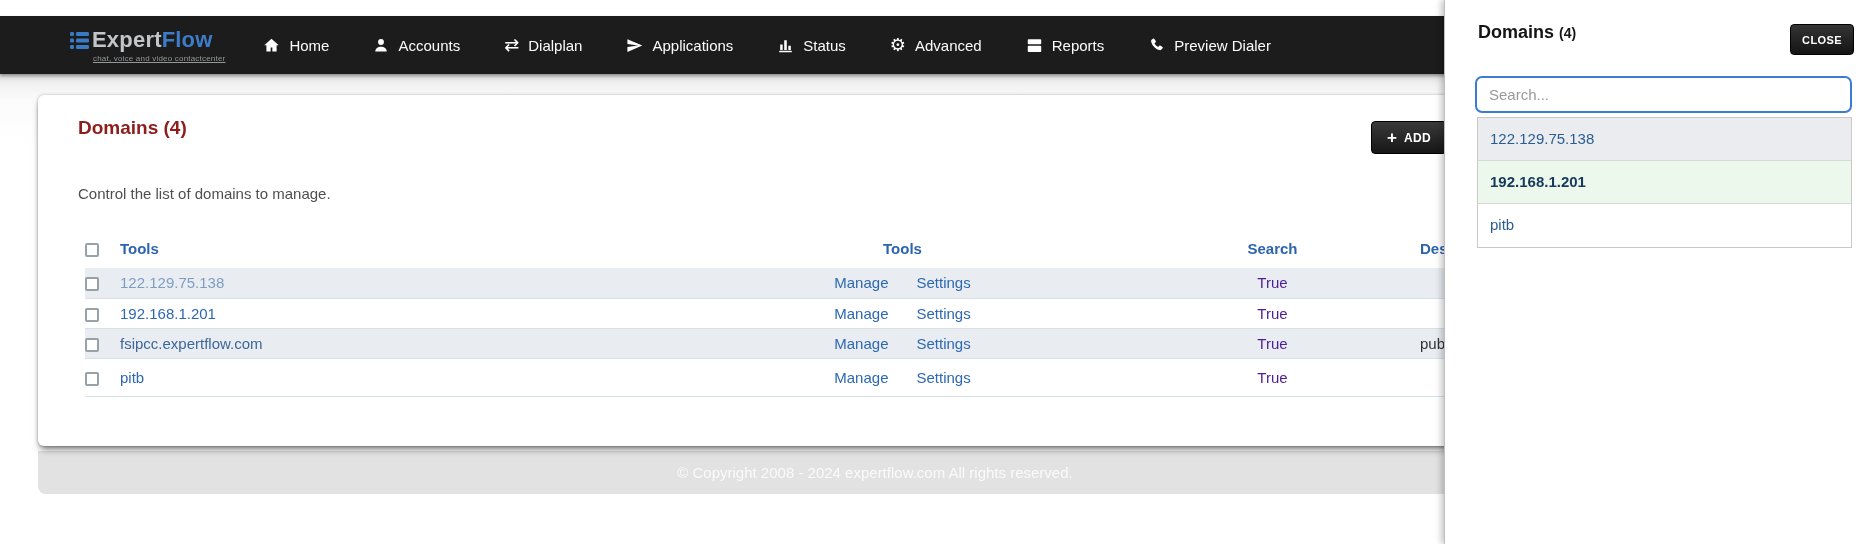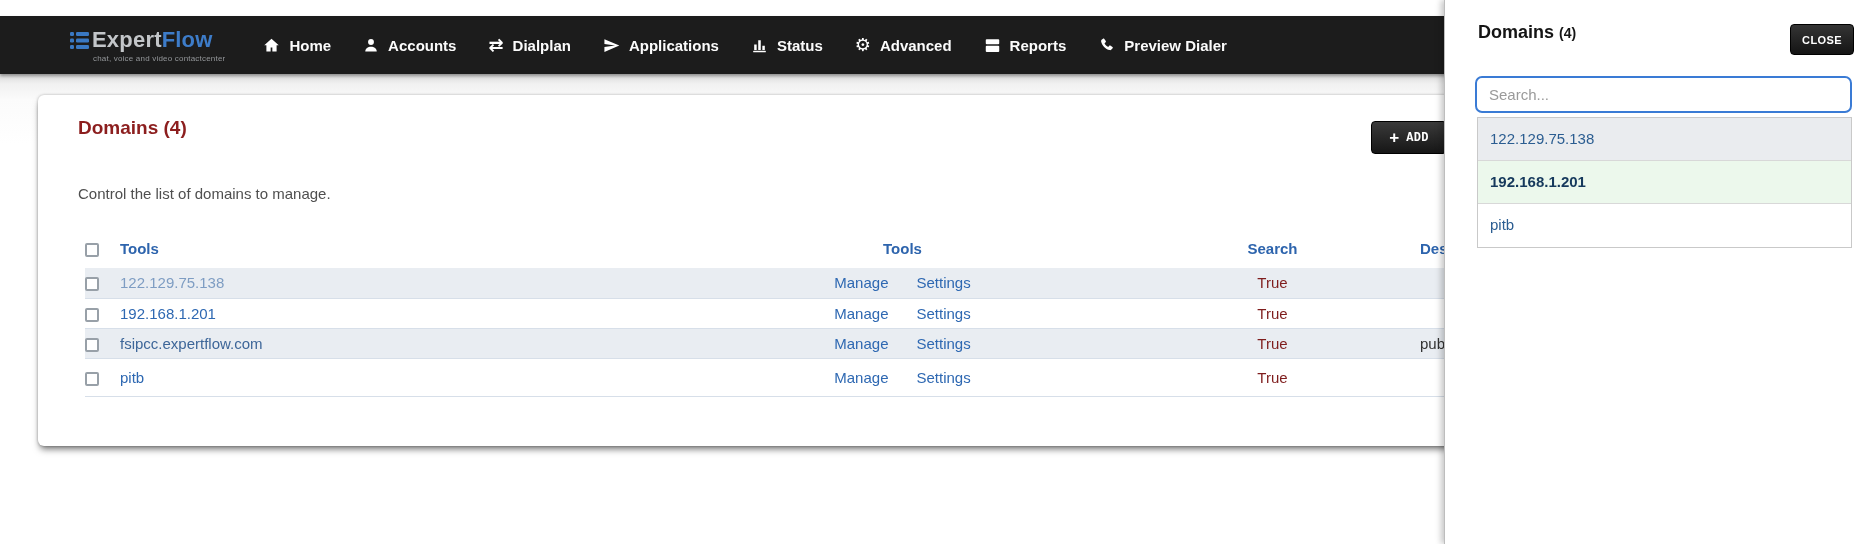--- a/index.html
+++ b/index.html
@@ -25,23 +25,23 @@
     background: #1c1c1c;
     display: flex; align-items: center;
     box-shadow: 0 2px 3px rgba(0,0,0,0.35);
     z-index: 2;
   }
   .logo { margin-left: 70px; display: flex; flex-direction: column; cursor: pointer; }
   .logo-top { display: flex; align-items: center; gap: 3px; }
   .logo-text { font-size: 22px; font-weight: bold; letter-spacing: 0.2px; }
   .logo-expert { color: #c3c6c9; }
   .logo-flow { color: #3d7cc9; }
-  .logo-tagline { font-size: 8px; color: #94979a; margin-top: 1px; margin-left: 23px; letter-spacing: 0.2px; }
-
-  .nav-menu { display: flex; margin-left: 38px; gap: 32px; font-weight: bold; }
+  .logo-tagline { font-size: 8px; color: #94979a; margin-top: 1px; margin-left: 23px; letter-spacing: 0.2px; text-decoration: underline; }
+
+  .nav-menu { display: flex; margin-left: 38px; gap: 44px; }
   .nav-item { display: flex; align-items: center; gap: 9px; color: #fbfbfb; font-size: 15px; cursor: pointer; white-space: nowrap; }
   .nav-item svg { fill: #ffffff; display: block; }
   .glyph-icon { font-family: "DejaVu Sans", sans-serif; color: #ffffff; font-size: 18px; line-height: 1; }
 
   
   .card {
     position: absolute; left: 38px; top: 79px; width: 1674px; height: 351px;
     background: #ffffff; border-radius: 6px;
     box-shadow: 0 0 3px rgba(0,0,0,0.28), 0 5px 7px -2px rgba(0,0,0,0.55);
     z-index: 1;
@@ -55,21 +55,21 @@
     font-size: 15px; color: #4f4f4f;
   }
   .add-button {
     position: absolute; left: 1333px; top: 26px; width: 76px; height: 33px;
     background: linear-gradient(180deg, #3a3a3a 0%, #161616 100%);
     border: 1px solid #000; border-radius: 4px;
     color: #ffffff; display: flex; align-items: center; justify-content: center; gap: 7px;
     cursor: pointer;
   }
   .add-plus { font-size: 17px; font-weight: bold; line-height: 1; }
-  .add-label { font-size: 12px; font-weight: bold; letter-spacing: 0.3px; font-family: Liberation Mono, monospace; }
+  .add-label { font-size: 12px; font-weight: bold; letter-spacing: 0.3px; }
 
   
   table.domains {
     position: absolute; left: 47px; top: 134px; width: 1627px;
     border-collapse: collapse; table-layout: fixed;
   }
   .col-check   { width: 35px; }
   .col-name    { width: 560px; }
   .col-tools   { width: 445px; }
   .col-enabled { width: 295px; }
@@ -89,21 +89,21 @@
 
   .checkbox {
     display: inline-block; width: 14px; height: 14px;
     border: 2px solid #98a0a8; border-radius: 2px; background: #fff;
     vertical-align: middle; cursor: pointer;
   }
   a.tbl-link { color: #2e68b2; text-decoration: none; cursor: pointer; }
   a.tbl-link.muted { color: #7e9dc3; }
   a.tbl-link.dark  { color: #3d6699; }
   .tools-links { display: inline-flex; gap: 28px; }
-  .enabled-text { color: #7f1d1d; }
+  .enabled-text { color: #4c1d95; }
   .desc-text { color: #333333; }
 
   
   .footer-strip {
     position: absolute; left: 38px; top: 435px; width: 1674px; height: 43px;
     background: #e2e2e2; border-radius: 0 0 8px 8px;
     color: #fafafa; font-size: 15px; text-align: center; line-height: 43px;
   }
 
   
@@ -282,20 +282,21 @@
                 <a class="tbl-link">Manage</a>
                 <a class="tbl-link">Settings</a>
               </span></td>
           <td class="c-center"><span class="enabled-text">True</span></td>
           <td><span class="desc-text"></span></td>
         </tr>
       </tbody>
     </table>
   </div>
 
+  <div class="footer-strip">© Copyright 2008 - 2024 expertflow.com All rights reserved.</div>
 </div>
 
 <div class="panel">
   <div class="panel-title"><span>Domains</span> <span class="panel-count">(4)</span></div>
   <div class="close-button">CLOSE</div>
   <input class="panel-search" type="text" autofocus="" placeholder="Search..." style="">
   <ul class="panel-list">
     <li><span>122.129.75.138</span></li>
     <li class="highlight"><span>192.168.1.201</span></li>
     <li><span>pitb</span></li>

